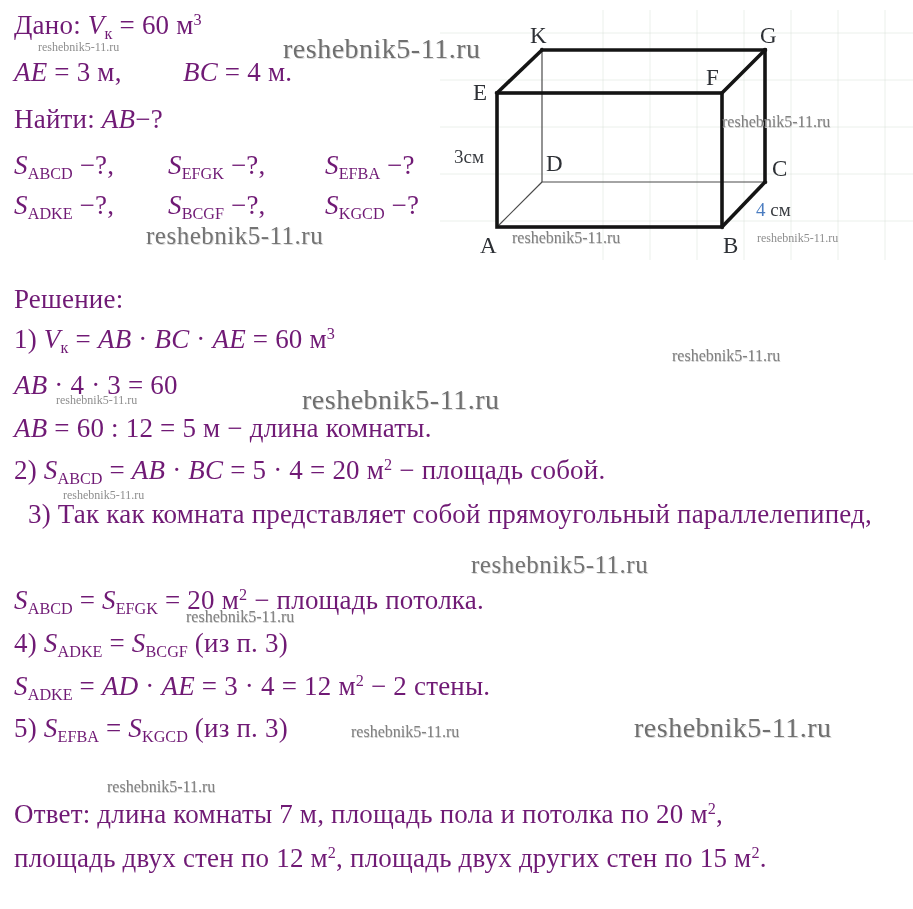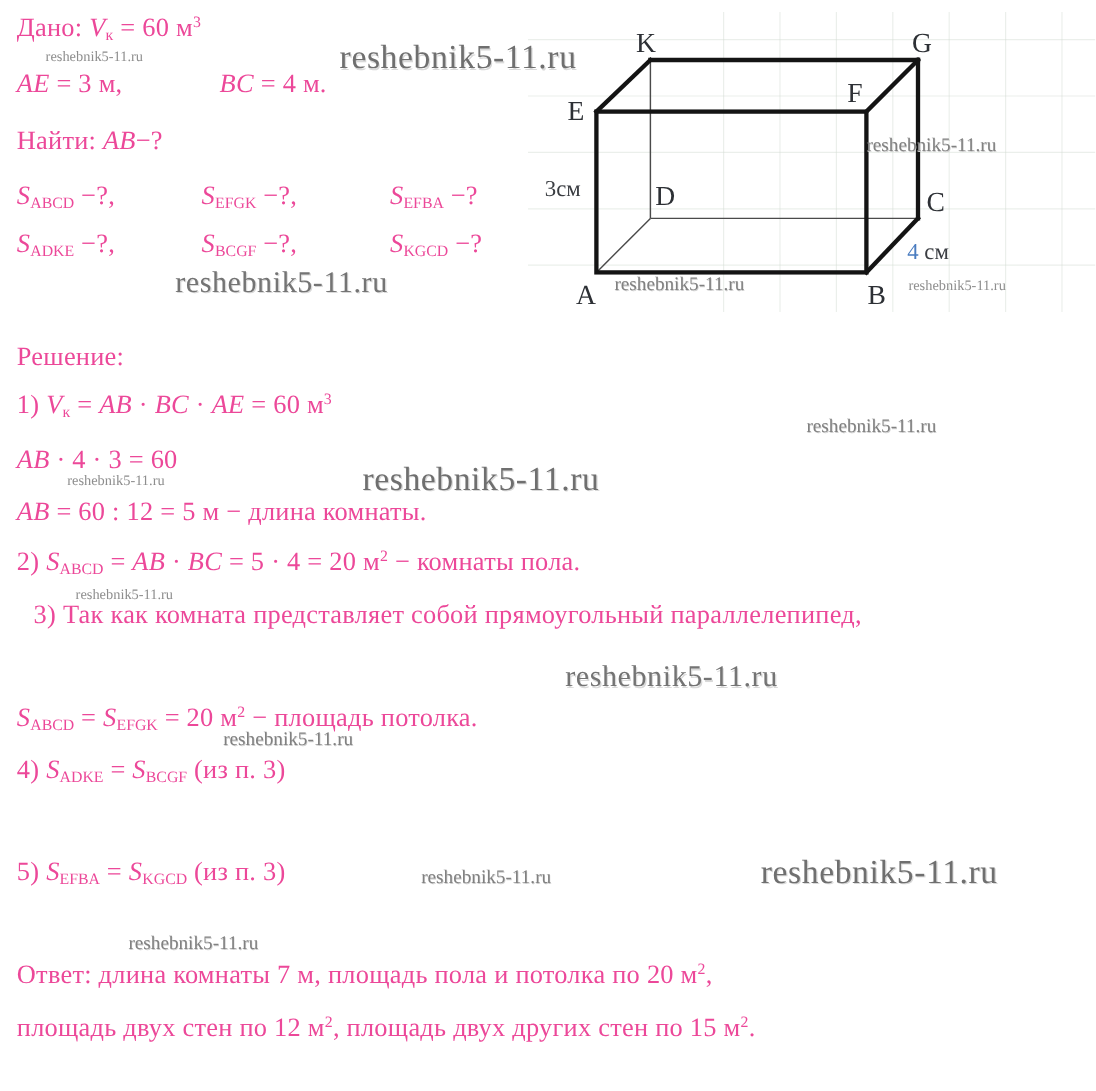--- a/index.html
+++ b/index.html
@@ -9,22 +9,22 @@
     position:relative;
     overflow:hidden;
     font-family:"Liberation Serif","DejaVu Serif",serif;
   }
   .page { position:absolute; inset:0; }
 
   
   .line {
     position:absolute;
     white-space:nowrap;
-    font-size:22px;
-    color:#ec4899;
+    font-size:27px;
+    color:#701a75;
     letter-spacing:0.2px;
   }
   .seg-n  { font-style:normal; }
   .seg-i  { font-style:italic; }
   .seg-sub  { font-size:60%; vertical-align:-0.28em; letter-spacing:0; }
   .seg-subn { font-style:normal; font-size:60%; vertical-align:-0.28em; }
   .seg-sup  { font-style:normal; font-size:60%; vertical-align:0.55em; }
 
   
   .wm {
@@ -120,24 +120,25 @@
 
       <text class="dimlabel" x="14" y="153">3см</text>
       <text class="dimlabel" x="316" y="206"><tspan class="dim-num-blue">4</tspan><tspan> см</tspan></text>
     </svg>
   </div>
 
   <div class="line" style="left:14px; top:284px"><span class="seg-n">Решение:</span></div>
   <div class="line" style="left:14px; top:324px"><span class="seg-n">1) </span><span class="seg-i">V</span><span class="seg-subn">к</span><span class="seg-n"> = </span><span class="seg-i">AB</span><span class="seg-n"> · </span><span class="seg-i">BC</span><span class="seg-n"> · </span><span class="seg-i">AE</span><span class="seg-n"> = 60 м</span><span class="seg-sup">3</span></div>
   <div class="line" style="left:14px; top:370px"><span class="seg-i">AB</span><span class="seg-n"> · 4 · 3 = 60</span></div>
   <div class="line" style="left:14px; top:413px"><span class="seg-i">AB</span><span class="seg-n"> = 60 : 12 = 5 м − длина комнаты.</span></div>
-  <div class="line" style="left:14px; top:455px"><span class="seg-n">2) </span><span class="seg-i">S</span><span class="seg-sub">ABCD</span><span class="seg-n"> = </span><span class="seg-i">AB</span><span class="seg-n"> · </span><span class="seg-i">BC</span><span class="seg-n"> = 5 · 4 = 20 м</span><span class="seg-sup">2</span><span class="seg-n"> − комнаты пола.</span></div>
+  <div class="line" style="left:14px; top:455px"><span class="seg-n">2) </span><span class="seg-i">S</span><span class="seg-sub">ABCD</span><span class="seg-n"> = </span><span class="seg-i">AB</span><span class="seg-n"> · </span><span class="seg-i">BC</span><span class="seg-n"> = 5 · 4 = 20 м</span><span class="seg-sup">2</span><span class="seg-n"> − площадь собой.</span></div>
   <div class="line" style="left:28px; top:499px"><span class="seg-n">3) Так как комната представляет собой прямоугольный параллелепипед,</span></div>
   <div class="line" style="left:14px; top:585px"><span class="seg-i">S</span><span class="seg-sub">ABCD</span><span class="seg-n"> = </span><span class="seg-i">S</span><span class="seg-sub">EFGK</span><span class="seg-n"> = 20 м</span><span class="seg-sup">2</span><span class="seg-n"> − площадь потолка.</span></div>
   <div class="line" style="left:14px; top:628px"><span class="seg-n">4) </span><span class="seg-i">S</span><span class="seg-sub">ADKE</span><span class="seg-n"> = </span><span class="seg-i">S</span><span class="seg-sub">BCGF</span><span class="seg-n"> (из п. 3)</span></div>
+  <div class="line" style="left:14px; top:671px"><span class="seg-i">S</span><span class="seg-sub">ADKE</span><span class="seg-n"> = </span><span class="seg-i">AD</span><span class="seg-n"> · </span><span class="seg-i">AE</span><span class="seg-n"> = 3 · 4 = 12 м</span><span class="seg-sup">2</span><span class="seg-n"> − 2 стены.</span></div>
   <div class="line" style="left:14px; top:713px"><span class="seg-n">5) </span><span class="seg-i">S</span><span class="seg-sub">EFBA</span><span class="seg-n"> = </span><span class="seg-i">S</span><span class="seg-sub">KGCD</span><span class="seg-n"> (из п. 3)</span></div>
   <div class="line" style="left:14px; top:799px"><span class="seg-n">Ответ: длина комнаты 7 м, площадь пола и потолка по 20 м</span><span class="seg-sup">2</span><span class="seg-n">,</span></div>
   <div class="line" style="left:14px; top:843px"><span class="seg-n">площадь двух стен по 12 м</span><span class="seg-sup">2</span><span class="seg-n">, площадь двух других стен по 15 м</span><span class="seg-sup">2</span><span class="seg-n">.</span></div>
 
   <span class="wm wm-xs" style="left:38px;  top:40px">reshebnik5-11.ru</span>
   <span class="wm wm-lg" style="left:283px; top:33px">reshebnik5-11.ru</span>
   <span class="wm wm-ml" style="left:146px; top:222px">reshebnik5-11.ru</span>
   <span class="wm wm-md" style="left:722px; top:113px">reshebnik5-11.ru</span>
   <span class="wm wm-md" style="left:512px; top:229px">reshebnik5-11.ru</span>
   <span class="wm wm-xs" style="left:757px; top:231px">reshebnik5-11.ru</span>

